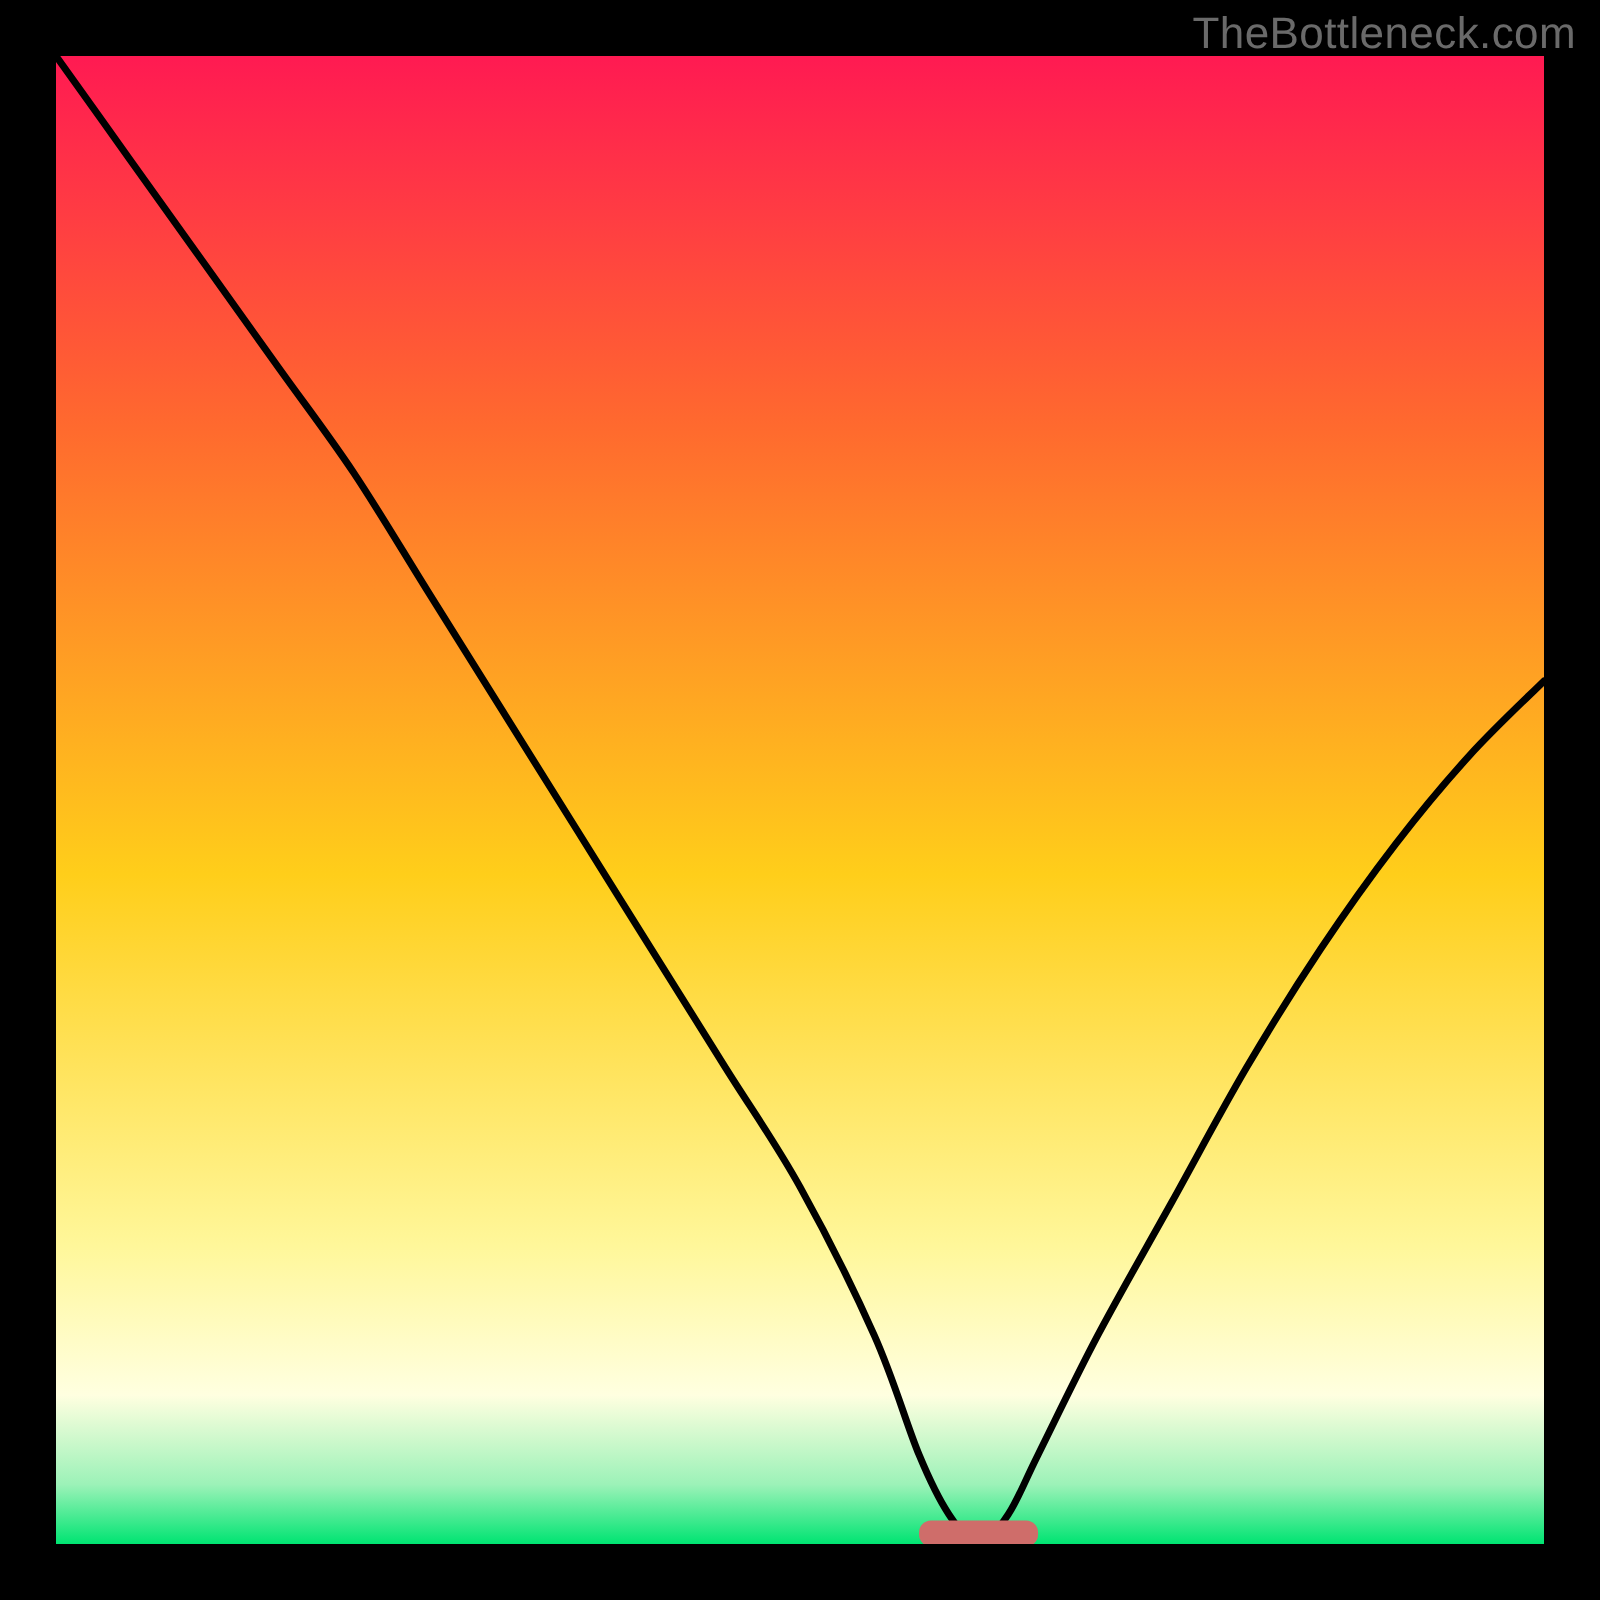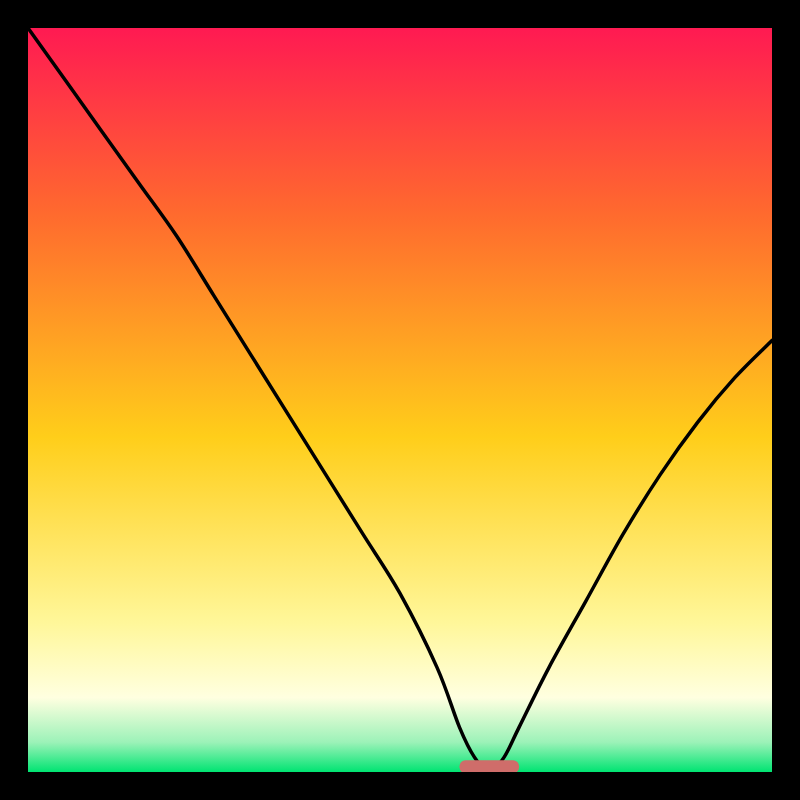--- a/index.html
+++ b/index.html
@@ -50,20 +50,21 @@
   .marker {
     fill: #cf6d6a;
     stroke: none;
   }
 </style>
 </head>
 <body>
 
 <div class="frame">
 
+  <div class="watermark">TheBottleneck.com</div>
 
   <div class="plot-area">
     <svg viewBox="0 0 744 744" preserveAspectRatio="none">
       <defs>
         <linearGradient id="bg-grad" x1="0" y1="0" x2="0" y2="1">
           <stop offset="0%" stop-color="#ff1a52"></stop>
           <stop offset="25%" stop-color="#ff6a2e"></stop>
           <stop offset="55%" stop-color="#ffce1a"></stop>
           <stop offset="80%" stop-color="#fff79a"></stop>
           <stop offset="90%" stop-color="#ffffe0"></stop>

